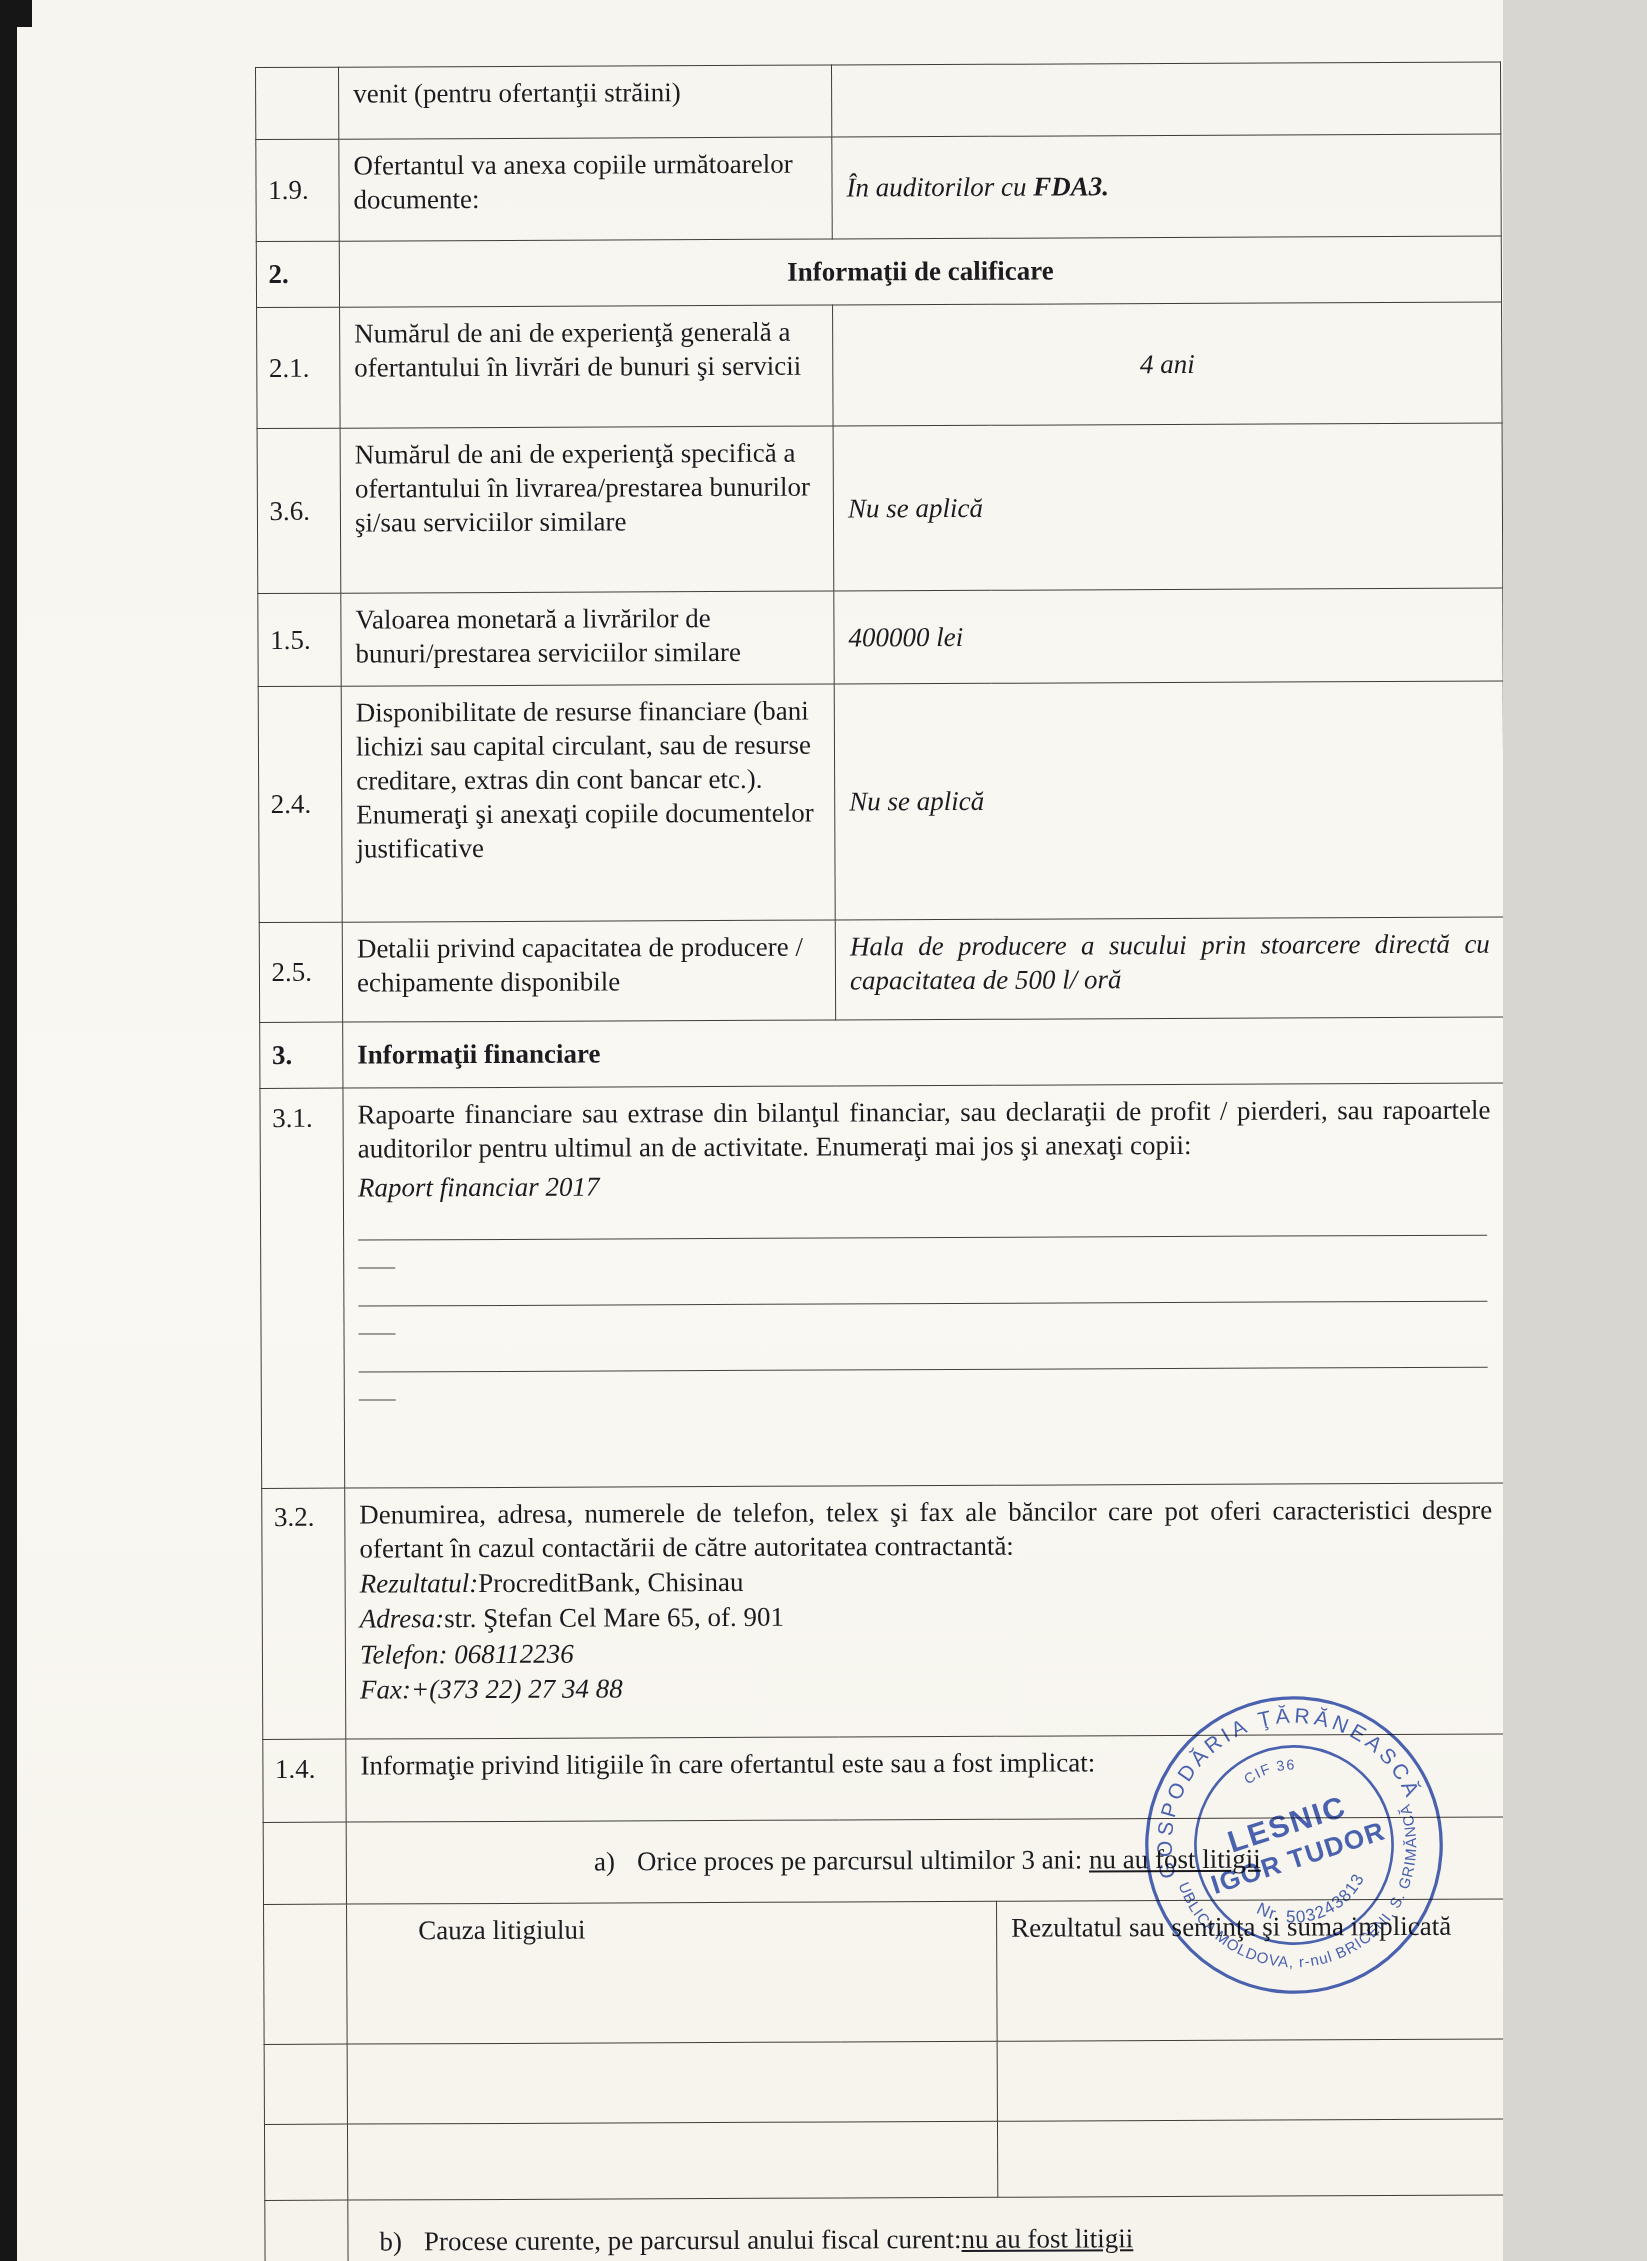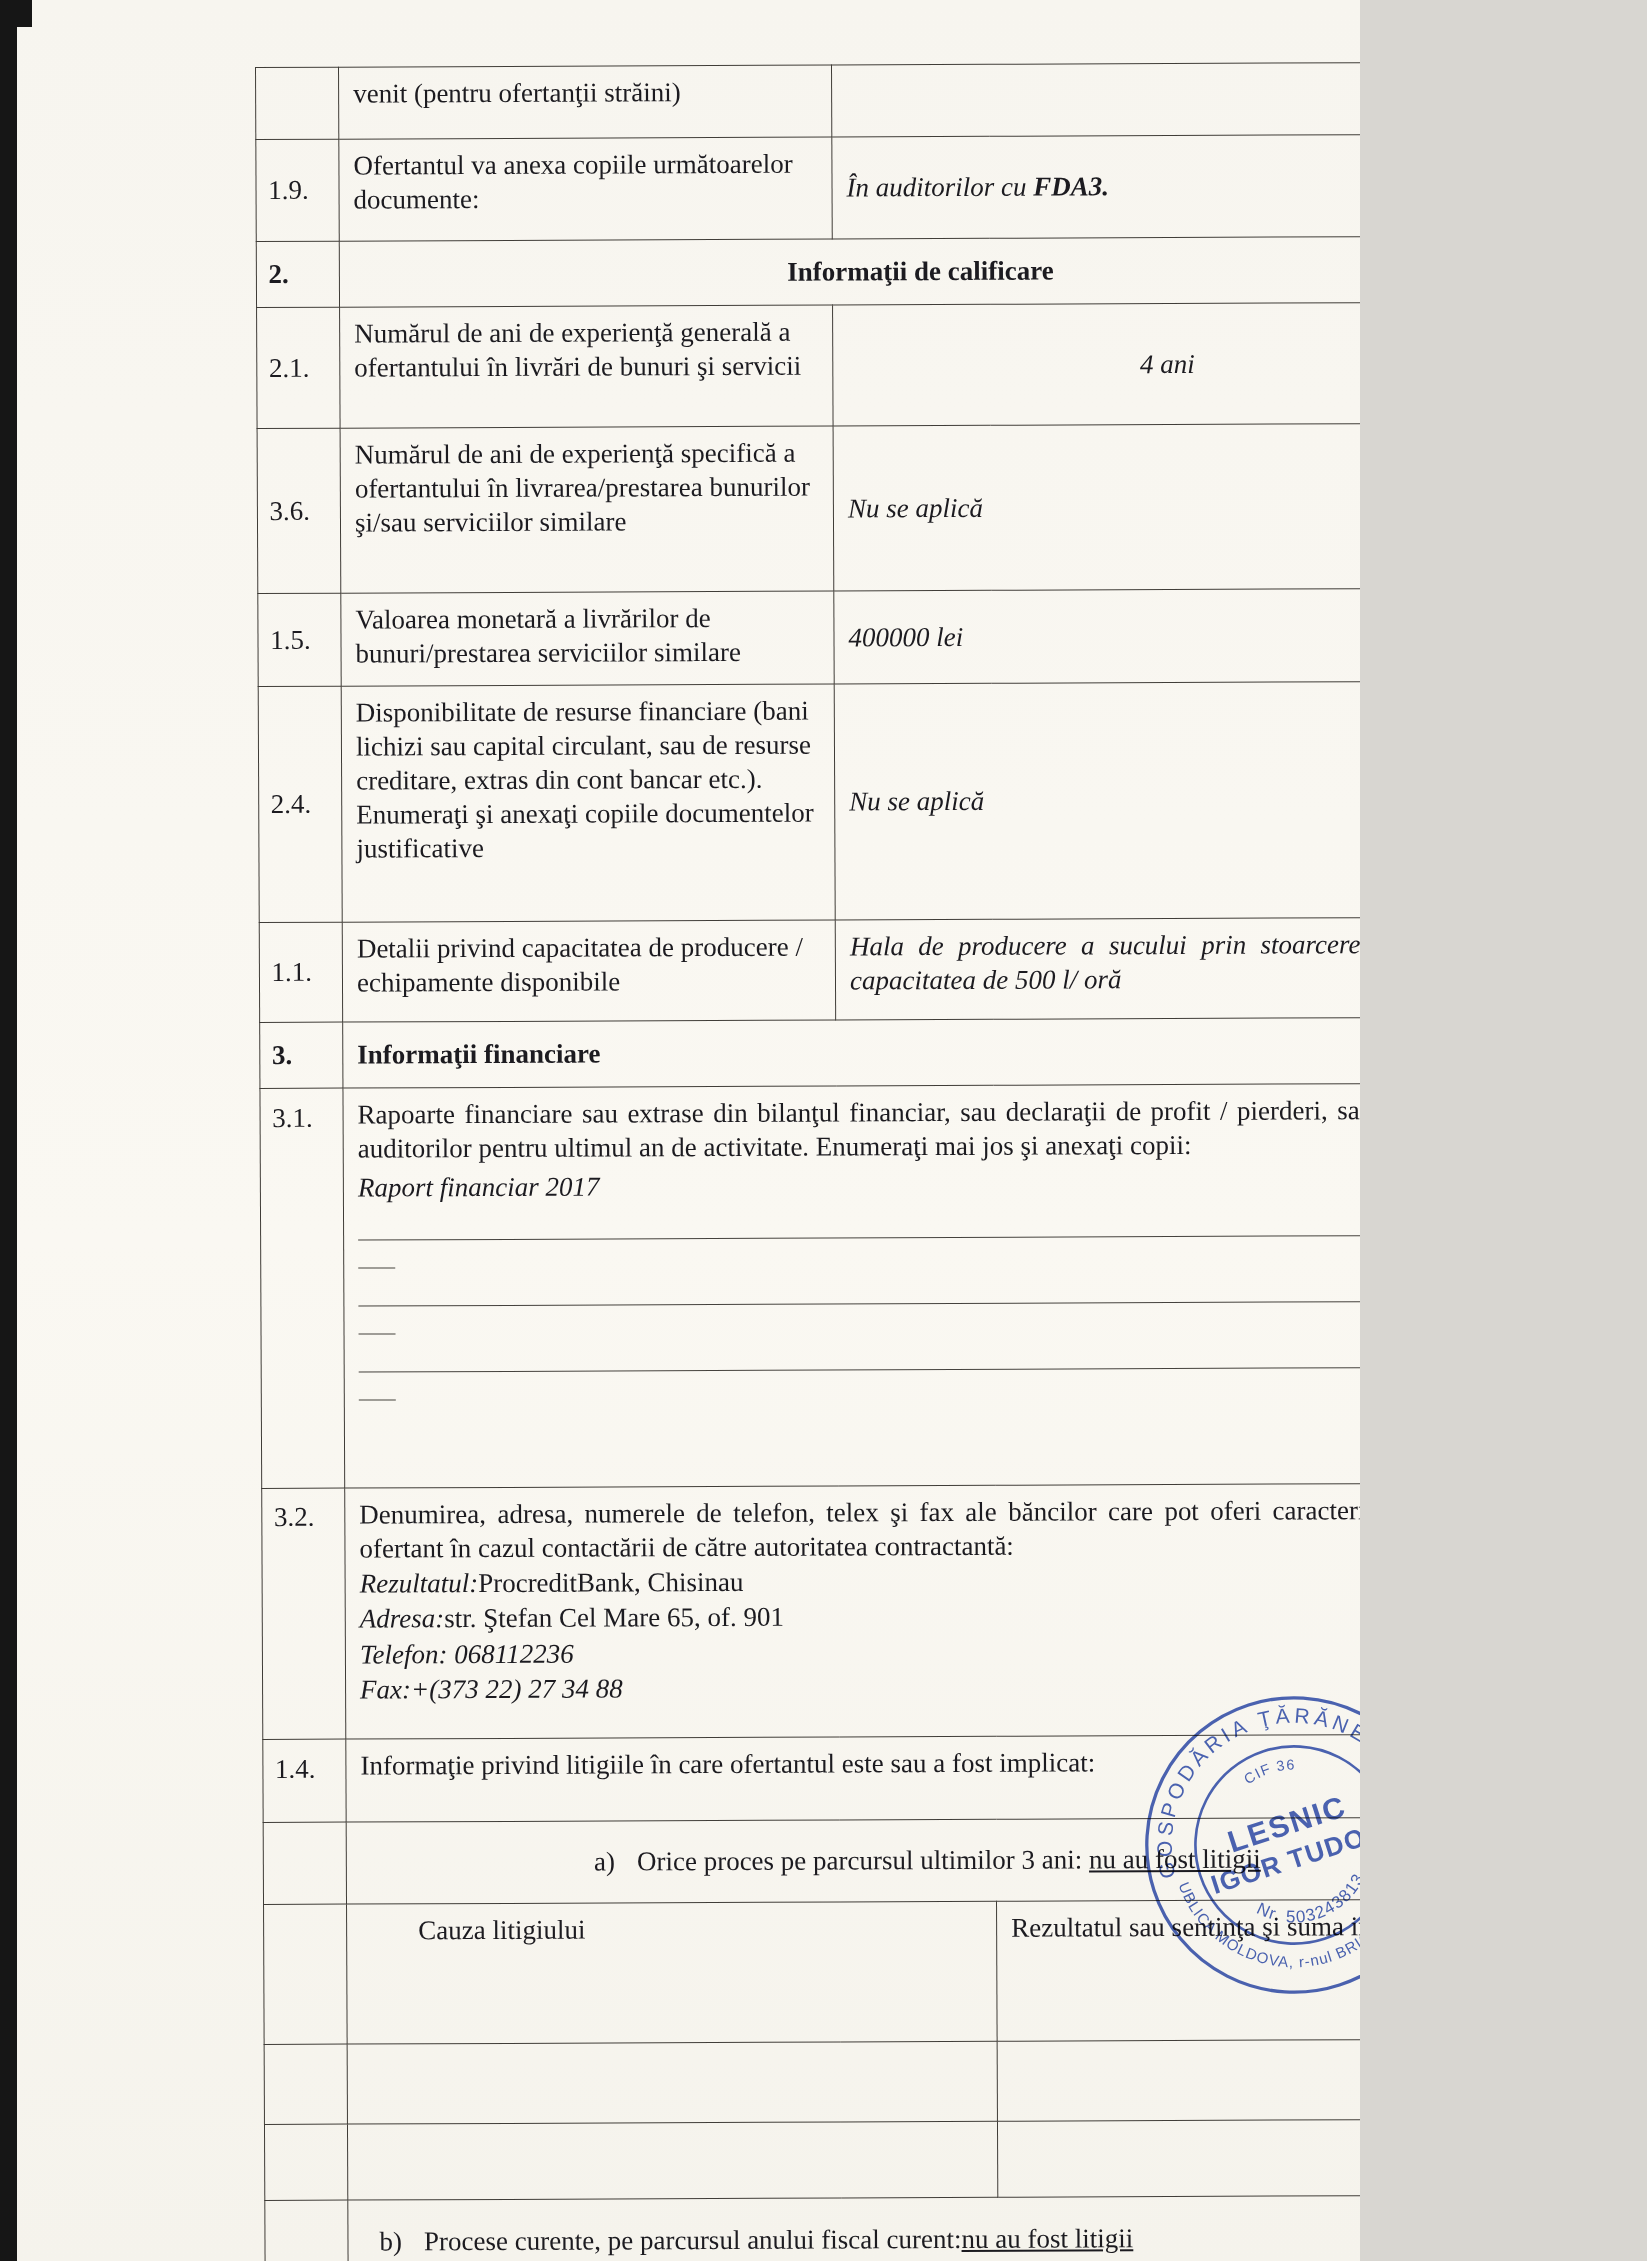--- a/index.html
+++ b/index.html
@@ -1,18 +1,18 @@
 <!DOCTYPE html>
 <html style="font-size:10.3px"><head>
 <meta charset="utf-8">
 <style>
   html,body { margin:0; padding:0; background:#d8d6d1; }
   .page {
     position: relative;
-    width: 1360px;
+    width: 1503px;
     height: 2261px;
     background: linear-gradient(180deg,#f7f5ef 0%, #faf8f2 55%, #f5f3ec 100%);
     overflow: hidden;
     font-family: "Liberation Serif", "DejaVu Serif", serif;
     color: #1c1b20;
   }
   .scan-edge-left {
     position:absolute; left:0; top:0; width:17px; height:2261px;
     background:#161616;
   }
@@ -113,21 +113,21 @@
           <td colspan="2" class="vmid it">400000 lei</td>
         </tr>
 
         <tr>
           <td class="num" style="height:217px">2.4.</td>
           <td>Disponibilitate de resurse financiare (bani lichizi sau capital circulant, sau de resurse creditare, extras din cont bancar etc.). Enumeraţi şi anexaţi copiile documentelor justificative</td>
           <td colspan="2" class="vmid it">Nu se aplică</td>
         </tr>
 
         <tr>
-          <td class="num" style="height:81px">1.1.</td>
+          <td class="num" style="height:81px">2.5.</td>
           <td>Detalii privind capacitatea de producere / echipamente disponibile</td>
           <td colspan="2" class="it just">Hala de producere a sucului prin stoarcere directă cu capacitatea de 500 l/ oră</td>
         </tr>
 
         <tr>
           <td class="num bold" style="height:47px">3.</td>
           <td colspan="3" class="bold vmid">Informaţii financiare</td>
         </tr>
 
         <tr>

